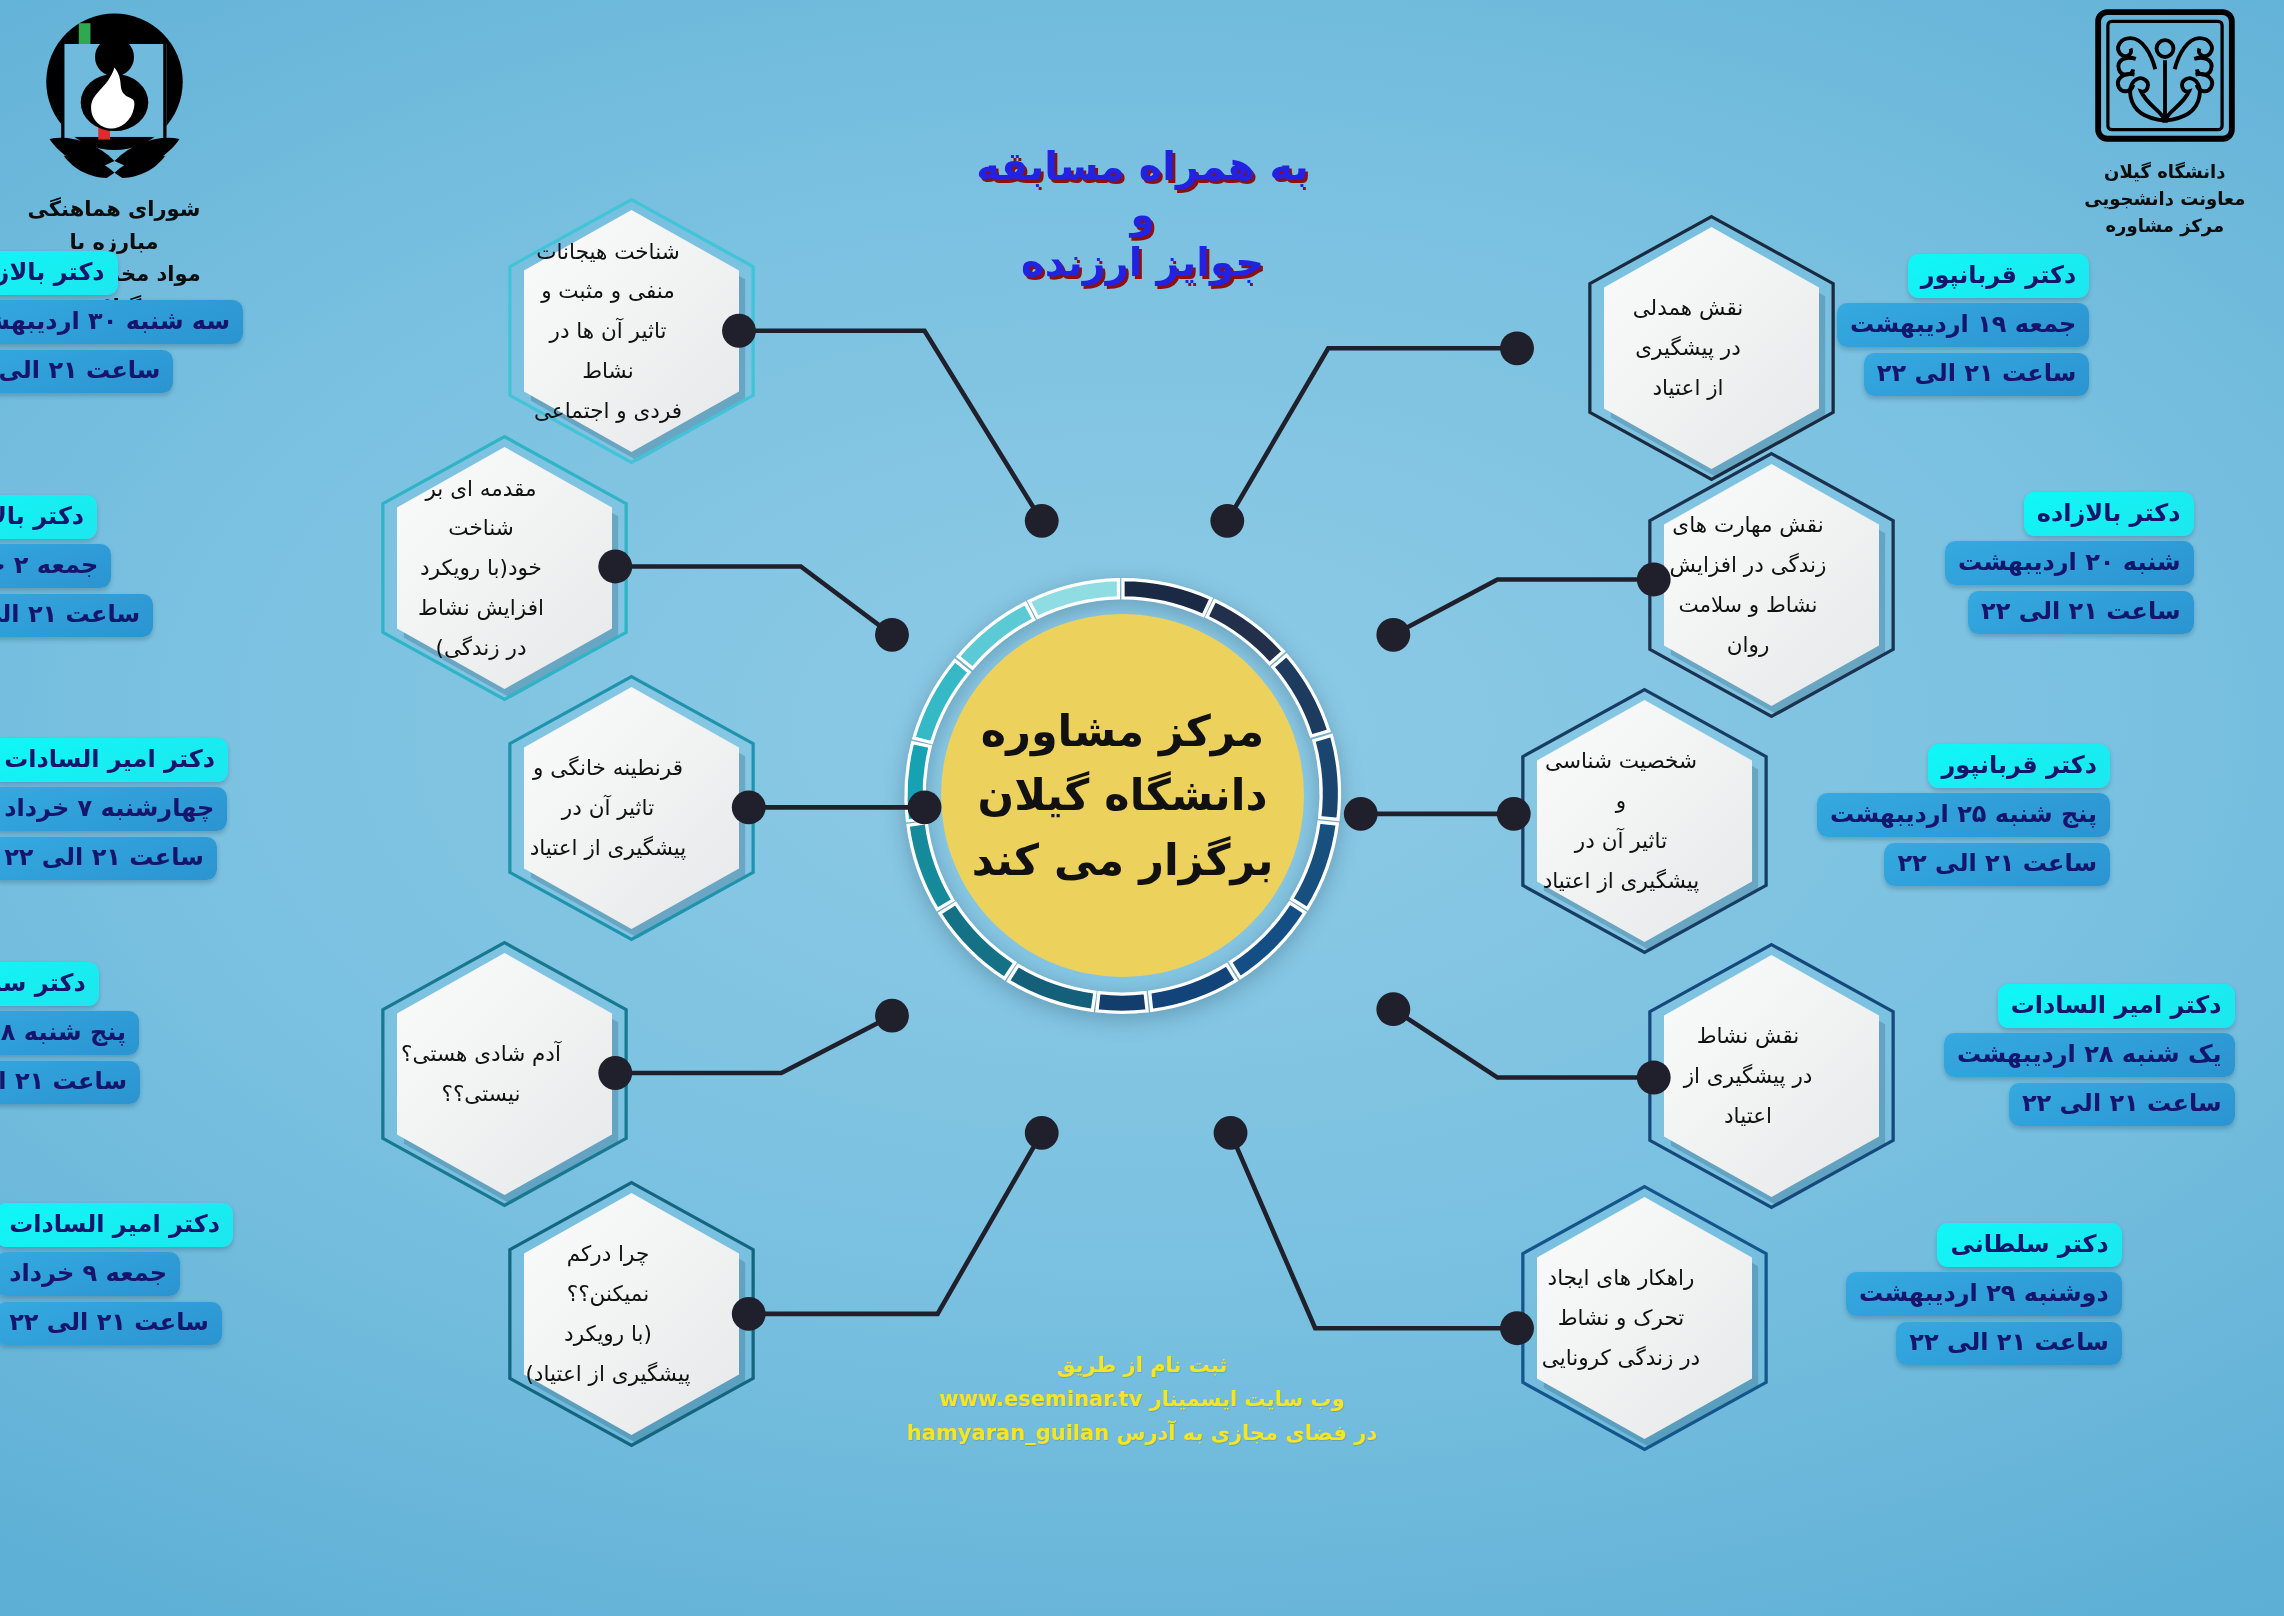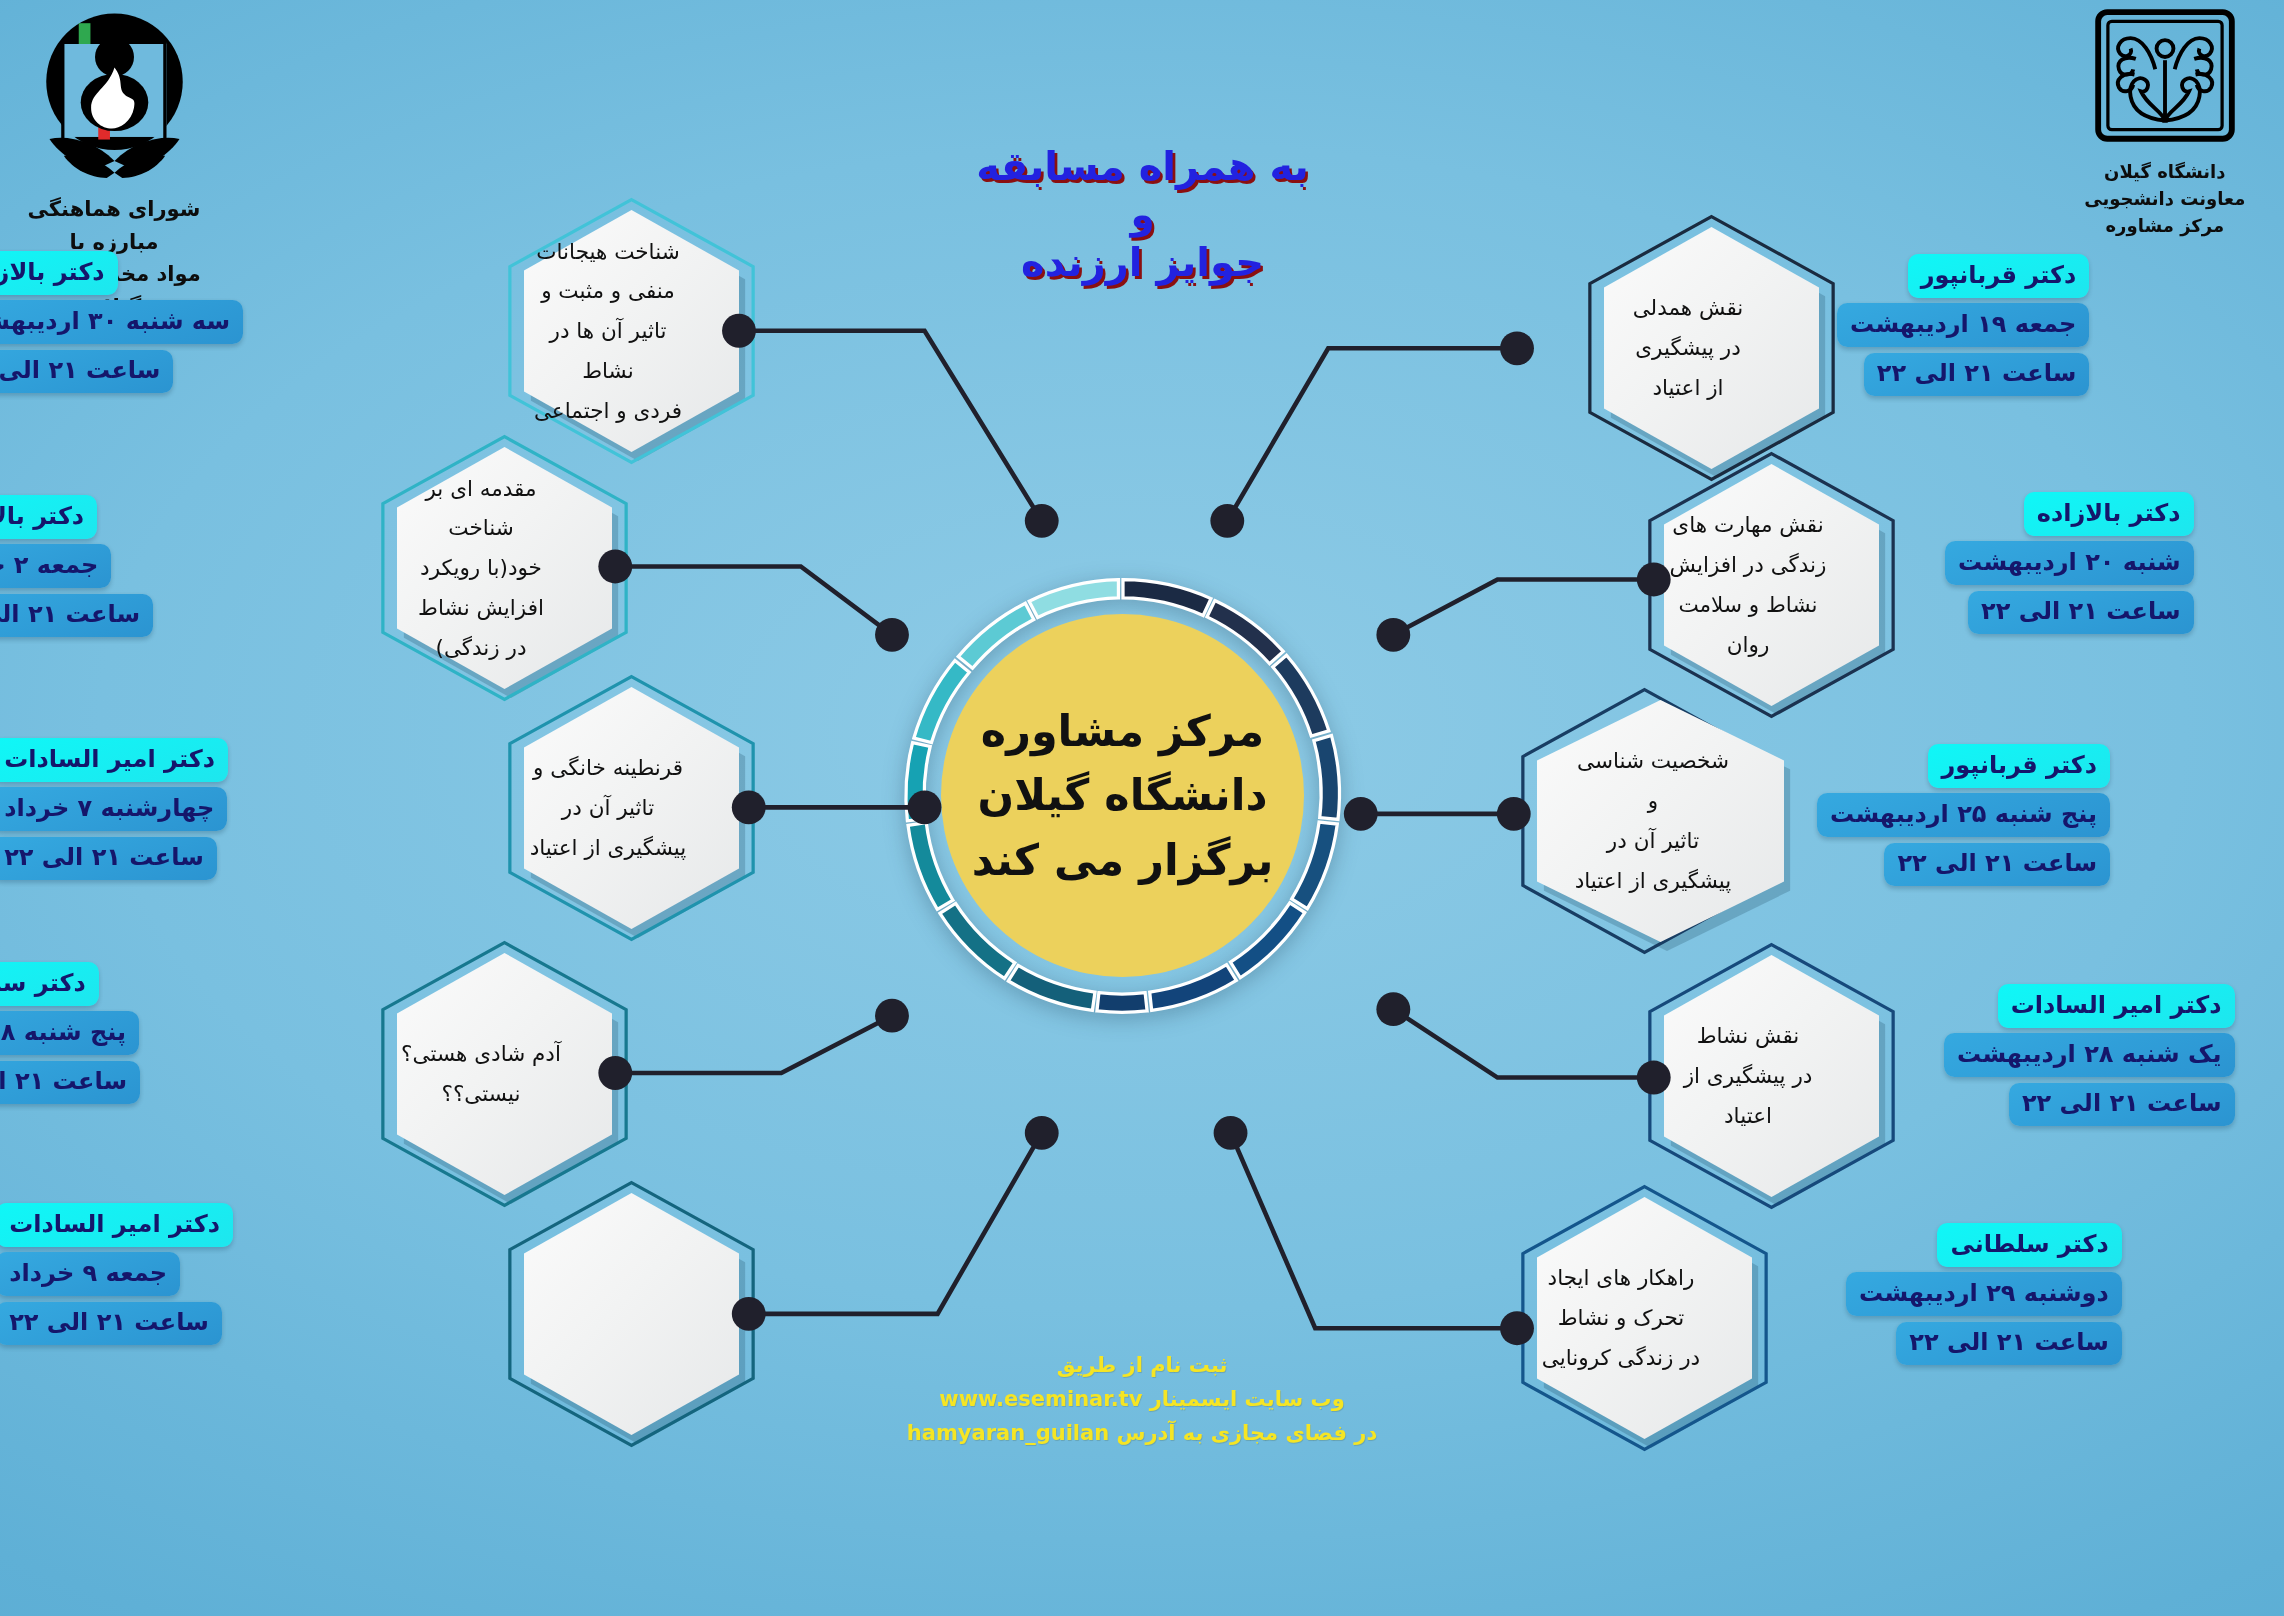--- a/index.html
+++ b/index.html
@@ -272,20 +272,25 @@
       <div>نیستی؟؟</div>
     </div>
   </div>
 
   <div class="hex" style="left:524px;top:1193px;">
     <div class="shadowplate"></div>
     <svg class="outline" viewBox="0 0 382 412">
       <polygon points="191,4 378,107 378,305 191,408 4,305 4,107" fill="none" stroke="#14657e" stroke-width="5"></polygon>
     </svg>
     <div class="plate"></div>
+    <div class="label">
+      <div>چرا درکم نمیکنن؟؟</div>
+      <div>(با رویکرد</div>
+      <div>پیشگیری از اعتیاد)</div>
+    </div>
   </div>
 
   <div class="hex" style="left:1604px;top:227px;">
     <div class="shadowplate"></div>
     <svg class="outline" viewBox="0 0 382 412">
       <polygon points="191,4 378,107 378,305 191,408 4,305 4,107" fill="none" stroke="#1a2b40" stroke-width="5"></polygon>
     </svg>
     <div class="plate"></div>
     <div class="label">
       <div>نقش همدلی</div>
@@ -300,21 +305,21 @@
       <polygon points="191,4 378,107 378,305 191,408 4,305 4,107" fill="none" stroke="#1b3250" stroke-width="5"></polygon>
     </svg>
     <div class="plate"></div>
     <div class="label">
       <div>نقش مهارت های</div>
       <div>زندگی در افزایش</div>
       <div>نشاط و سلامت روان</div>
     </div>
   </div>
 
-  <div class="hex" style="left:1537px;top:700px;padding-left:32px;">
+  <div class="hex" style="left:1537px;top:700px;">
     <div class="shadowplate"></div>
     <svg class="outline" viewBox="0 0 382 412">
       <polygon points="191,4 378,107 378,305 191,408 4,305 4,107" fill="none" stroke="#183d63" stroke-width="5"></polygon>
     </svg>
     <div class="plate"></div>
     <div class="label">
       <div>شخصیت شناسی و</div>
       <div>تاثیر آن در</div>
       <div>پیشگیری از اعتیاد</div>
     </div>

